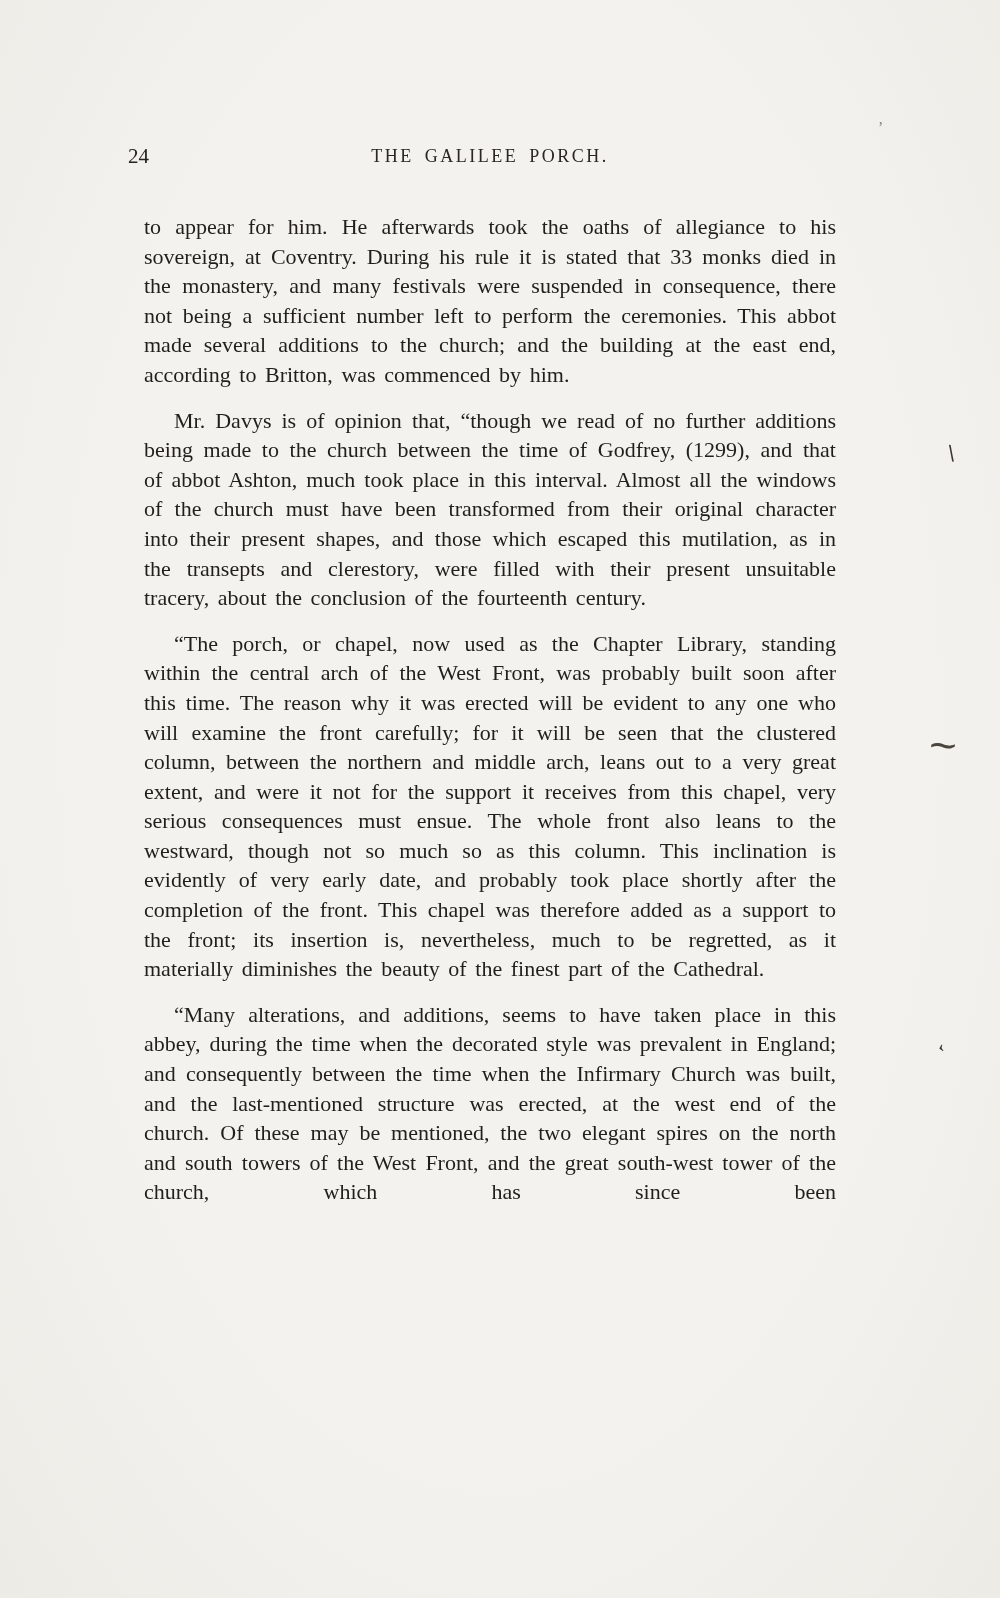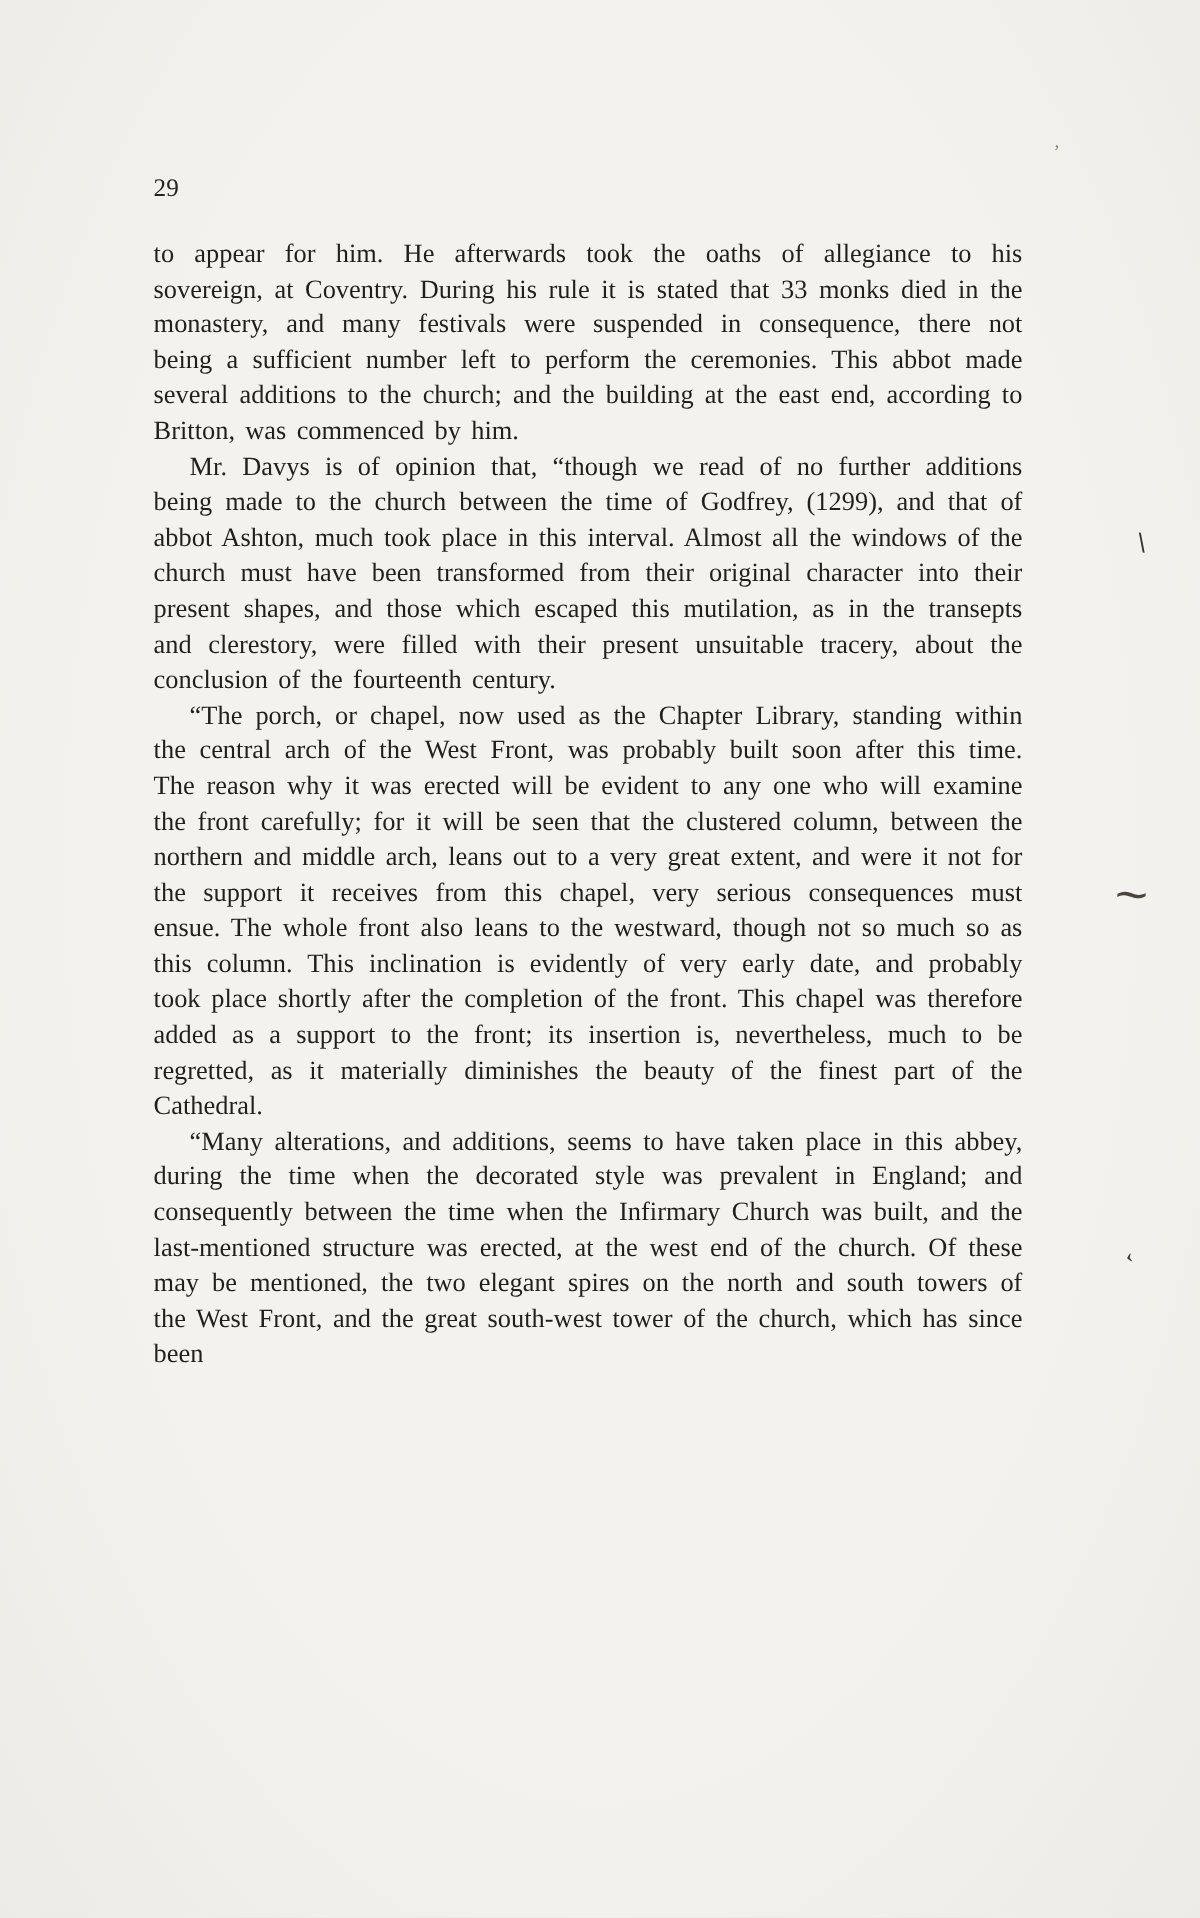--- a/index.html
+++ b/index.html
@@ -47,21 +47,21 @@
     position: absolute;
     top: 196px;
     left: 128px;
     width: 724px;
     font-size: 22px;
     line-height: 29.6px;
     text-align: justify;
     word-spacing: 0.14em;
   }
   .text-block p {
-    margin: 0;
+    margin: 16px;
     padding: 0;
   }
   .text-block p.indent {
     text-indent: 30px;
     font-family: Liberation Serif, serif;
   }
   .text-block p.justify-last {
     text-align-last: justify;
   }
   .scan-mark {
@@ -99,21 +99,22 @@
     transform: rotate(-12deg);
     font-weight: bold;
   }
 </style>
 </head>
 <body>
 
 <div class="page">
 
   <div class="running-header">
-    <span class="page-num">29</span>
+    <span class="page-num">24</span>
+    <span class="header-title">THE GALILEE PORCH.</span>
   </div>
 
   <div class="text-block">
     <p>to appear for him. He afterwards took the oaths of allegiance to his sovereign, at Coventry. During his rule it is stated that 33 monks died in the monastery, and many festivals were suspended in consequence, there not being a sufficient number left to perform the ceremonies. This abbot made several additions to the church; and the building at the east end, according to Britton, was commenced by him.</p>
     <p class="indent">Mr. Davys is of opinion that, “though we read of no further additions being made to the church between the time of Godfrey, (1299), and that of abbot Ashton, much took place in this interval. Almost all the windows of the church must have been transformed from their original character into their present shapes, and those which escaped this mutilation, as in the transepts and clerestory, were filled with their present unsuitable tracery, about the conclusion of the fourteenth century.</p>
     <p class="indent">“The porch, or chapel, now used as the Chapter Library, standing within the central arch of the West Front, was probably built soon after this time. The reason why it was erected will be evident to any one who will examine the front carefully; for it will be seen that the clustered column, between the northern and middle arch, leans out to a very great extent, and were it not for the support it receives from this chapel, very serious consequences must ensue. The whole front also leans to the westward, though not so much so as this column. This inclination is evidently of very early date, and probably took place shortly after the completion of the front. This chapel was therefore added as a support to the front; its insertion is, nevertheless, much to be regretted, as it materially diminishes the beauty of the finest part of the Cathedral.</p>
     <p class="indent justify-last">“Many alterations, and additions, seems to have taken place in this abbey, during the time when the decorated style was prevalent in England; and consequently between the time when the Infirmary Church was built, and the last-mentioned structure was erected, at the west end of the church. Of these may be mentioned, the two elegant spires on the north and south towers of the West Front, and the great south-west tower of the church, which has since been</p>
   </div>
 
   <span class="scan-mark m0">’</span>

